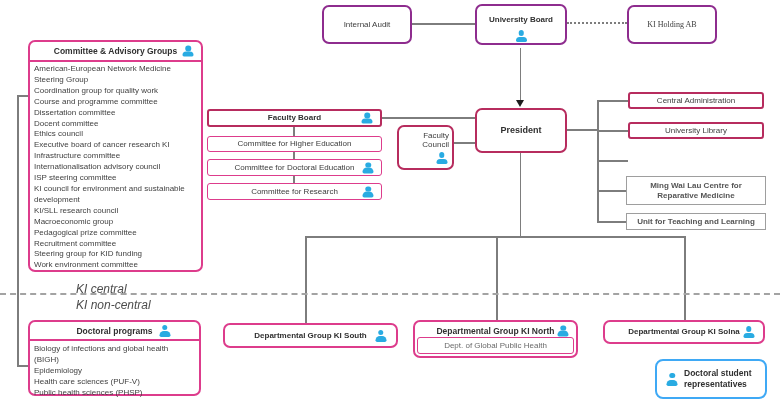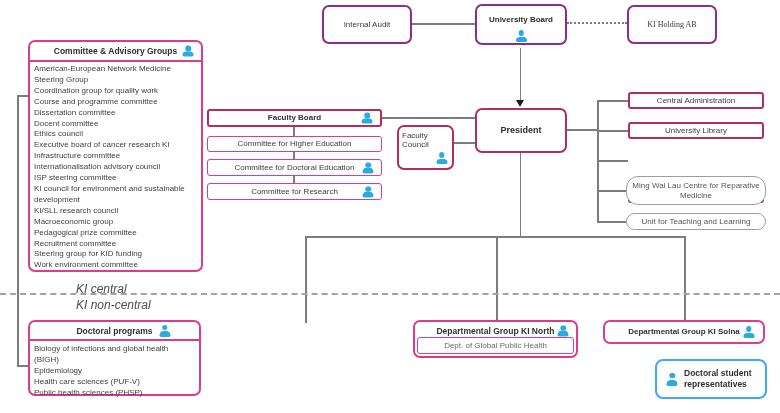--- a/index.html
+++ b/index.html
@@ -17,21 +17,21 @@
   
   .node{
     display:flex;align-items:center;justify-content:center;text-align:center;
     background:#fff;border-radius:7px;font-size:8px;line-height:1.15;
   }
   .purple{border:2px solid var(--purple,#8E2C8E);}
   .crimson{border:2px solid var(--crimson,#B72C5E);}
   .crimson-thick{border:2.5px solid var(--crimson,#B72C5E);}
   .pink{border:2.5px solid var(--pink,#DD3C8C);}
   .pink-thin{border:1.5px solid var(--pink,#DD3C8C);}
-  .gray{border:1.5px solid var(--gray,#9E9E9E);border-radius:12px;color:#555;}
+  .gray{border:1.5px solid var(--gray,#9E9E9E);border-radius:0;color:#555;font-weight:bold;}
   .sq{border-radius:3px;}
   .bold{font-weight:bold;color:#303030;}
   
   .panel{background:#fff;border-radius:7px;}
   .panel .phead{
     position:relative;display:flex;align-items:center;justify-content:center;
     font-weight:bold;font-size:8.5px;color:#303030;
   }
   .panel .plist{
     white-space:pre-line;font-size:8px;color:#3f3f3f;padding:2px 4px 0 4px;text-align:left;
@@ -112,21 +112,21 @@
     <span class="person icon-right" style="width:12px;height:11px;"></span>
   </div>
   <div class="abs vline" style="left:293px;top:176px;height:7px;"></div>
   <div class="abs node pink-thin sq" style="left:207px;top:183px;width:175px;height:17px;">
     <span>Committee for Research</span>
     <span class="person icon-right" style="width:12px;height:11px;"></span>
   </div>
 
   <div class="abs hline" style="left:382px;top:117px;width:93px;"></div>
 
-  <div class="abs node crimson" style="left:397px;top:125px;width:57px;height:45px;justify-content:flex-start;align-items:flex-start;text-align:left;padding:4px 3px;">
+  <div class="abs node crimson" style="left:397px;top:125px;width:57px;height:45px;justify-content:flex-start;align-items:flex-start;text-align:right;padding:4px 3px;">
     <span>Faculty Council</span>
     <span class="person" style="position:absolute;right:4px;bottom:4px;"></span>
   </div>
   <div class="abs hline" style="left:454px;top:142px;width:21px;"></div>
 
   <div class="abs node crimson-thick bold" style="left:475px;top:108px;width:92px;height:45px;font-size:9px;">
     <span>President</span>
   </div>
 
   <div class="abs hline" style="left:567px;top:129px;width:31px;"></div>
@@ -167,20 +167,24 @@
     <div class="phead p-border" style="height:17px;border-bottom-color:var(--pink,#DD3C8C);">
       <span>Doctoral programs</span>
       <span class="person icon-right" style="width:13px;height:12px;right:28px;"></span>
     </div>
     <div class="plist" style="line-height:11px;">Biology of infections and global health (BIGH)
 Epidemiology
 Health care sciences (PUF-V)
 Public health sciences (PHSP)</div>
   </div>
 
+  <div class="abs node pink bold" style="left:223px;top:323px;width:175px;height:25px;">
+    <span>Departmental Group KI South</span>
+    <span class="person icon-right" style="right:9px;"></span>
+  </div>
 
   <div class="abs panel pink" style="left:413px;top:320px;width:165px;height:38px;">
     <div class="phead" style="height:17px;">
       <span>Departmental Group KI North</span>
       <span class="person icon-right" style="width:12px;height:11px;"></span>
     </div>
     <div class="node pink-thin sq" style="position:absolute;left:2px;right:2px;bottom:2px;height:15px;color:#6a6a6a;">
       <span>Dept. of Global Public Health</span>
     </div>
   </div>

